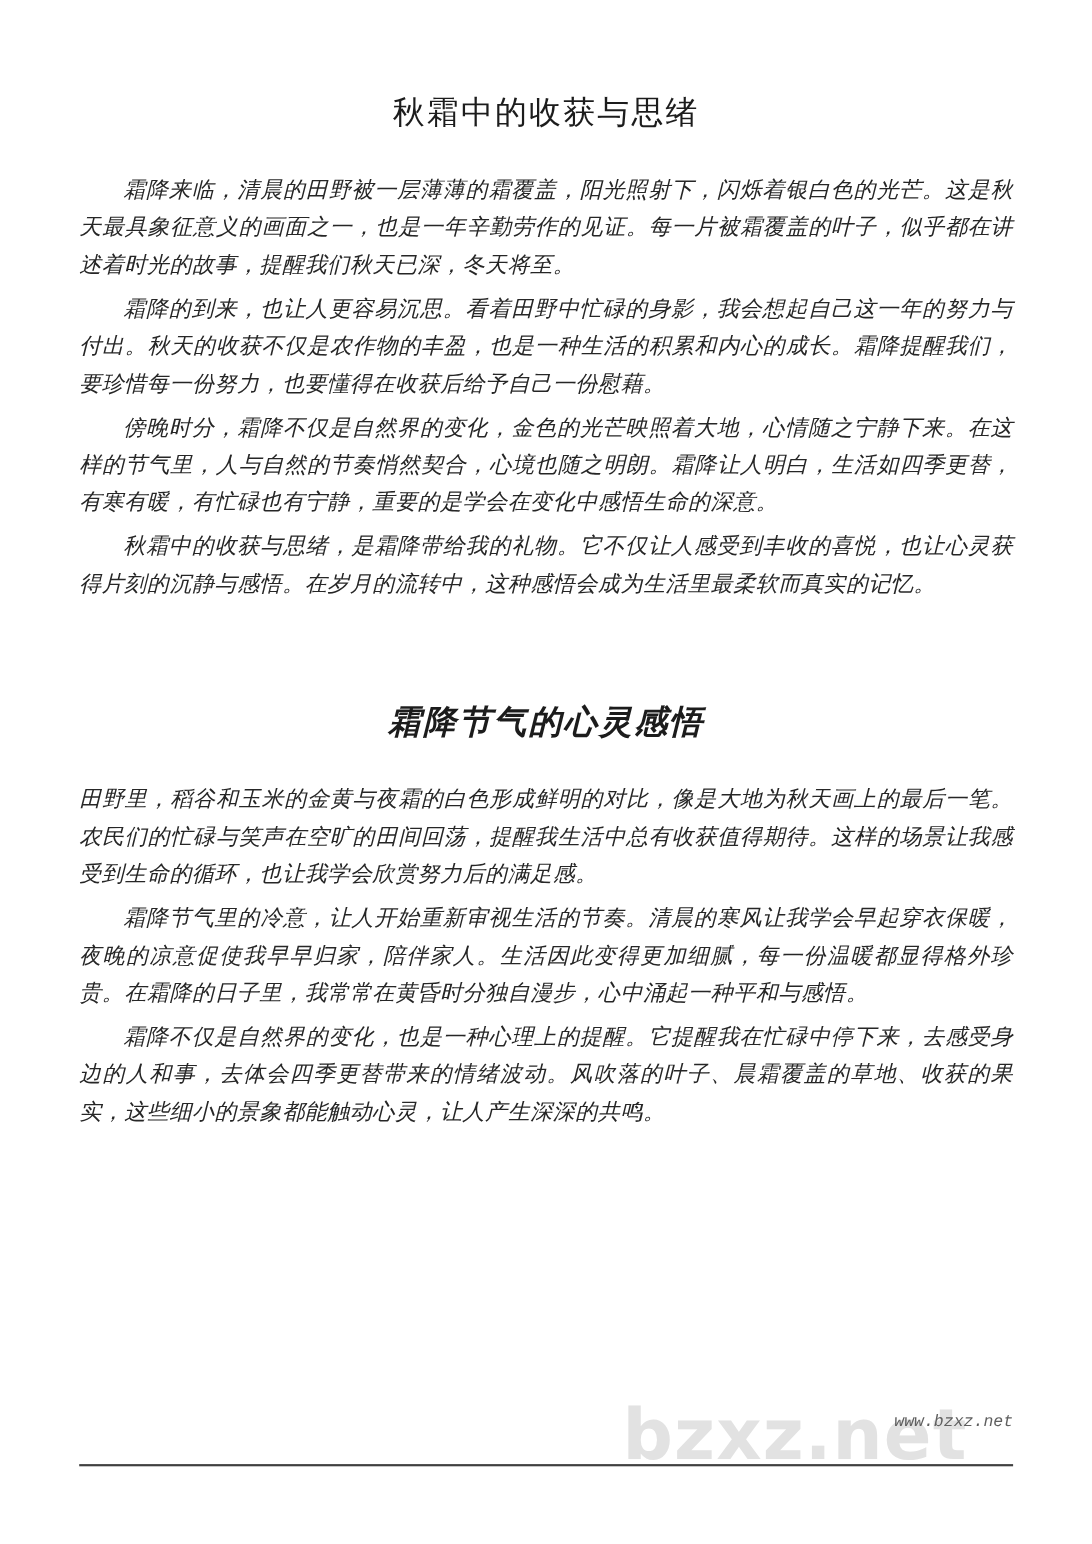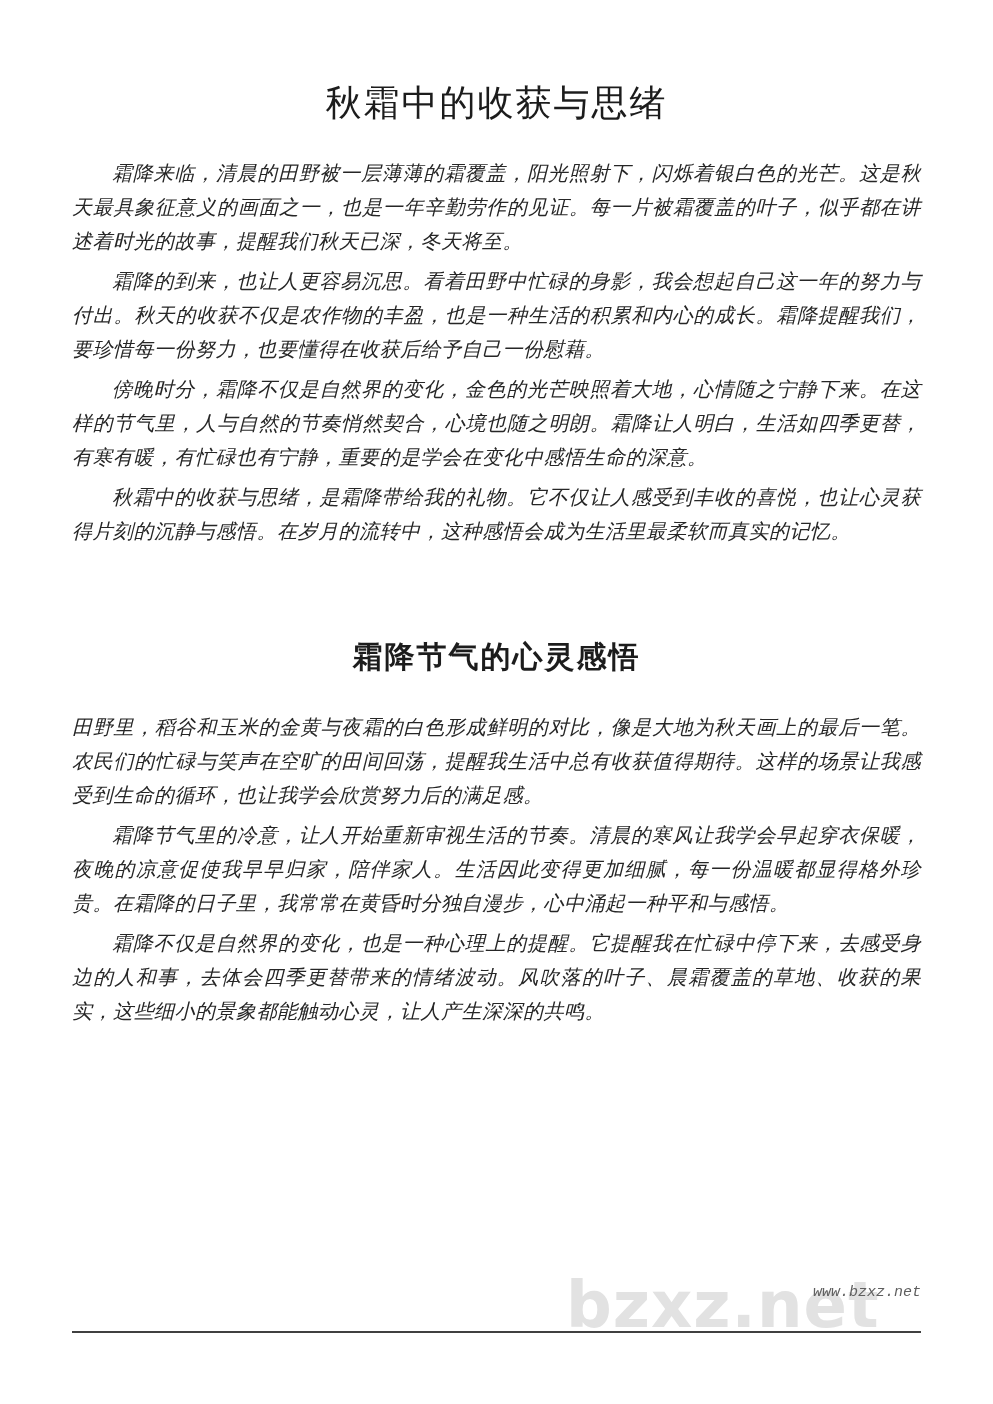--- a/index.html
+++ b/index.html
@@ -18,31 +18,32 @@
   }
   .content {
     position: absolute;
     left: 72px;
     right: 72px;
     top: 0;
     z-index: 1;
   }
   .article-title {
     text-align: center;
-    font-size: 36px;
+    font-size: 29px;
     font-weight: 400;
     color: #1c1c1c;
     letter-spacing: 2px;
     margin: 0 0 36px 0;
     line-height: 34px;
   }
   .article-title.bold {
     font-weight: 700;
     font-size: 30px;
     margin-top: 92px;
+    font-style: italic;
   }
   .spacer-top { height: 86px; }
   p.body-par {
     font-size: 20px;
     line-height: 34px;
     color: #262626;
     text-align: justify;
     text-indent: 2em;
     margin: 0 0 6px 0;
     letter-spacing: 0.5px;

